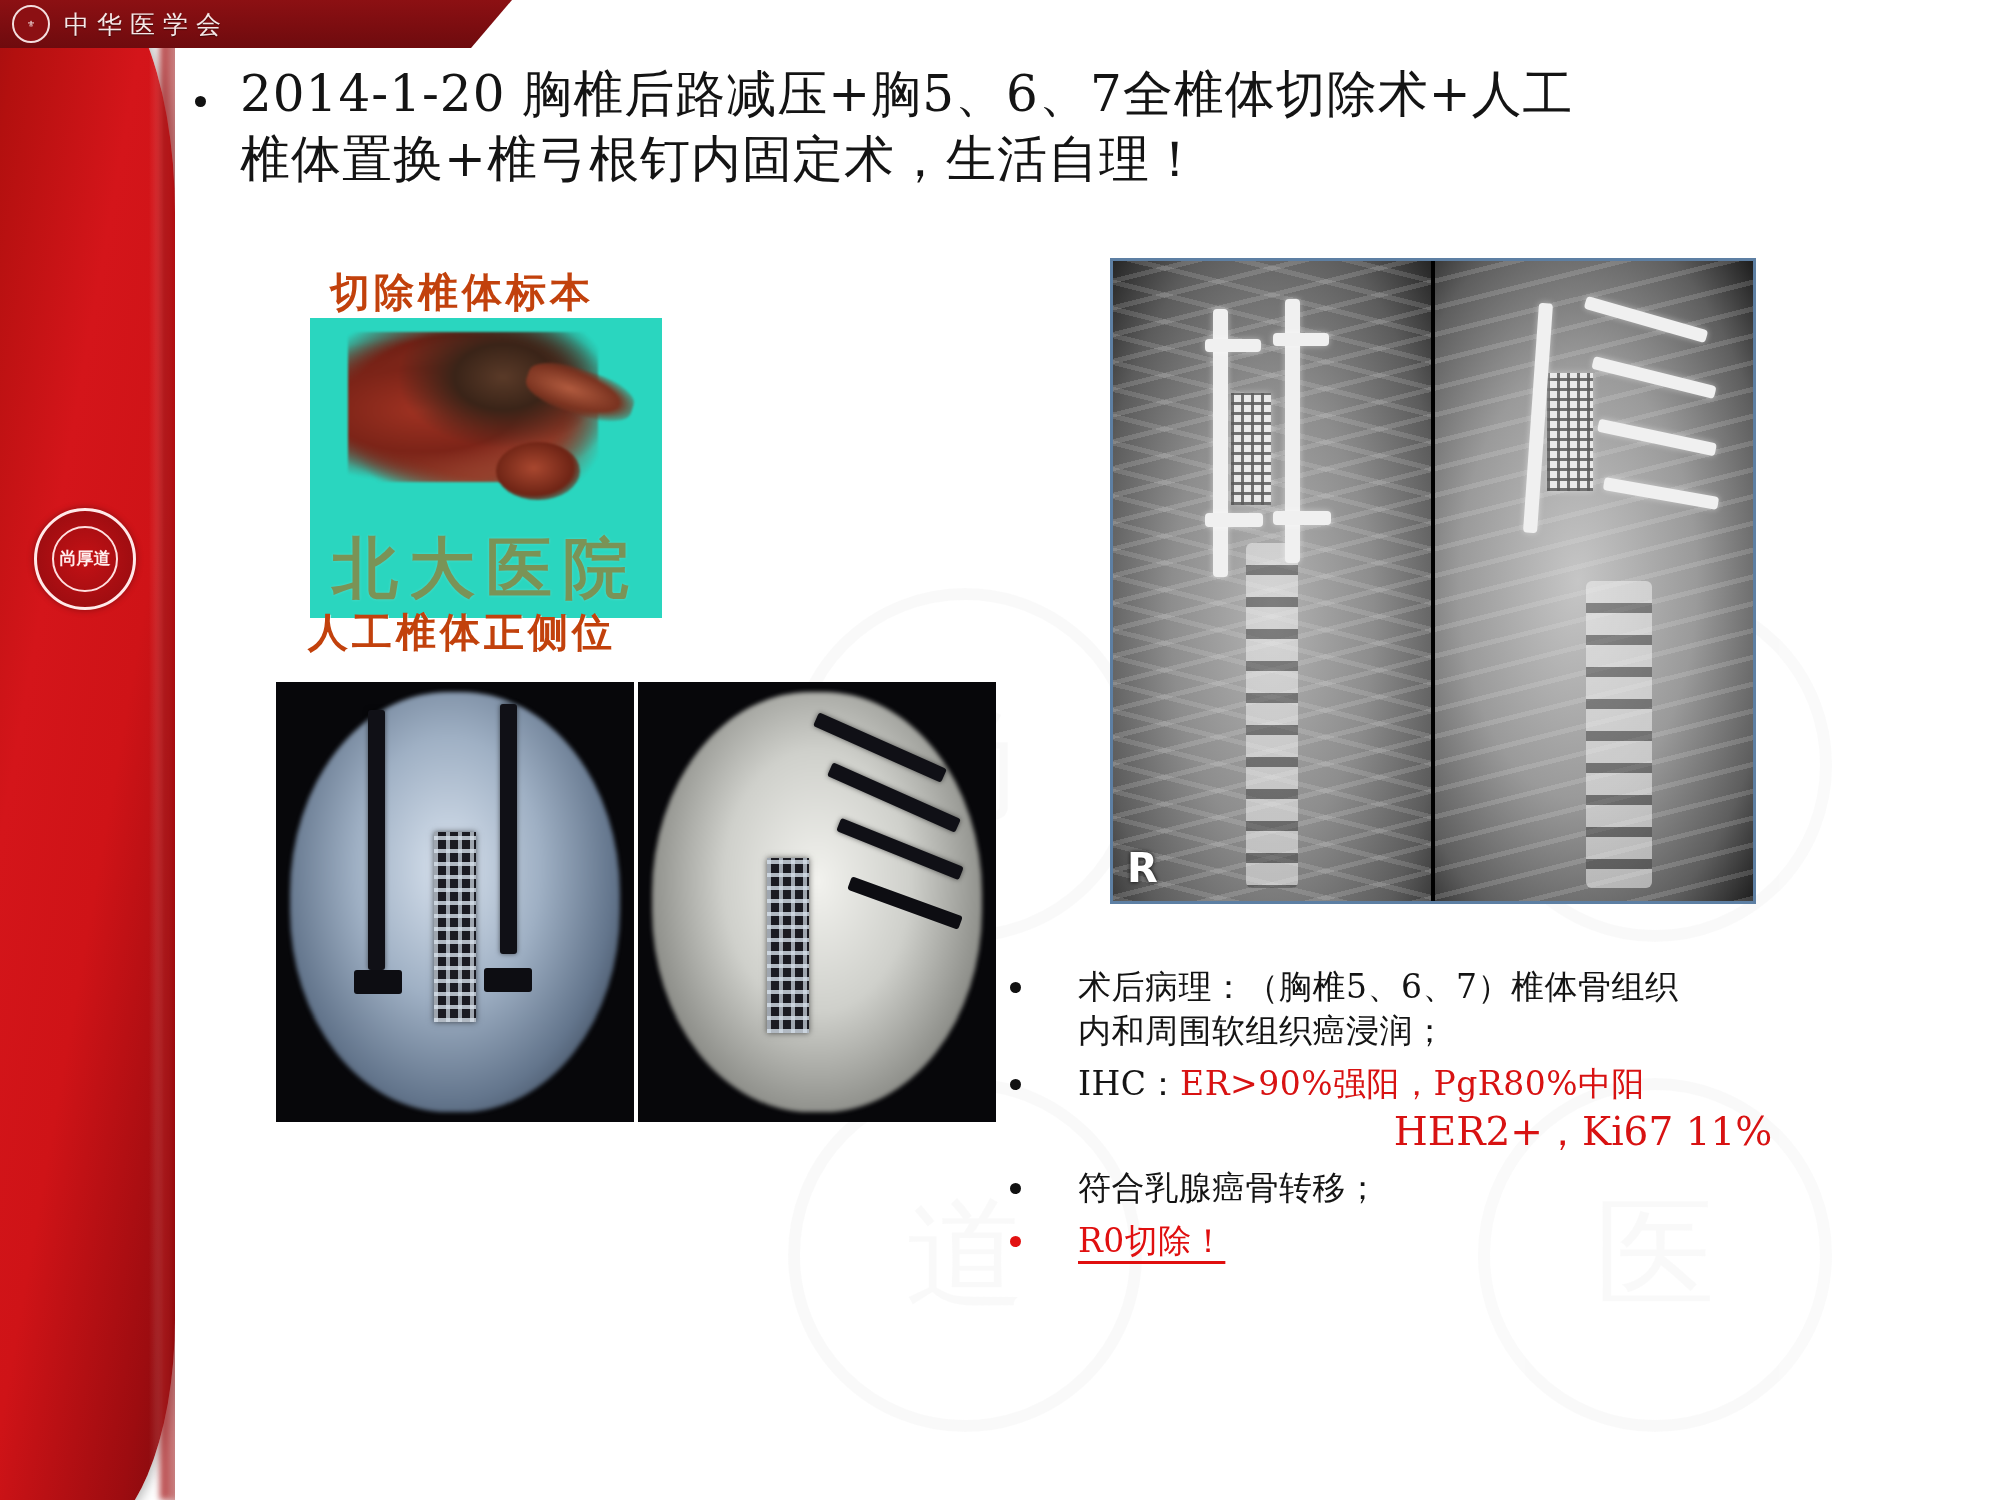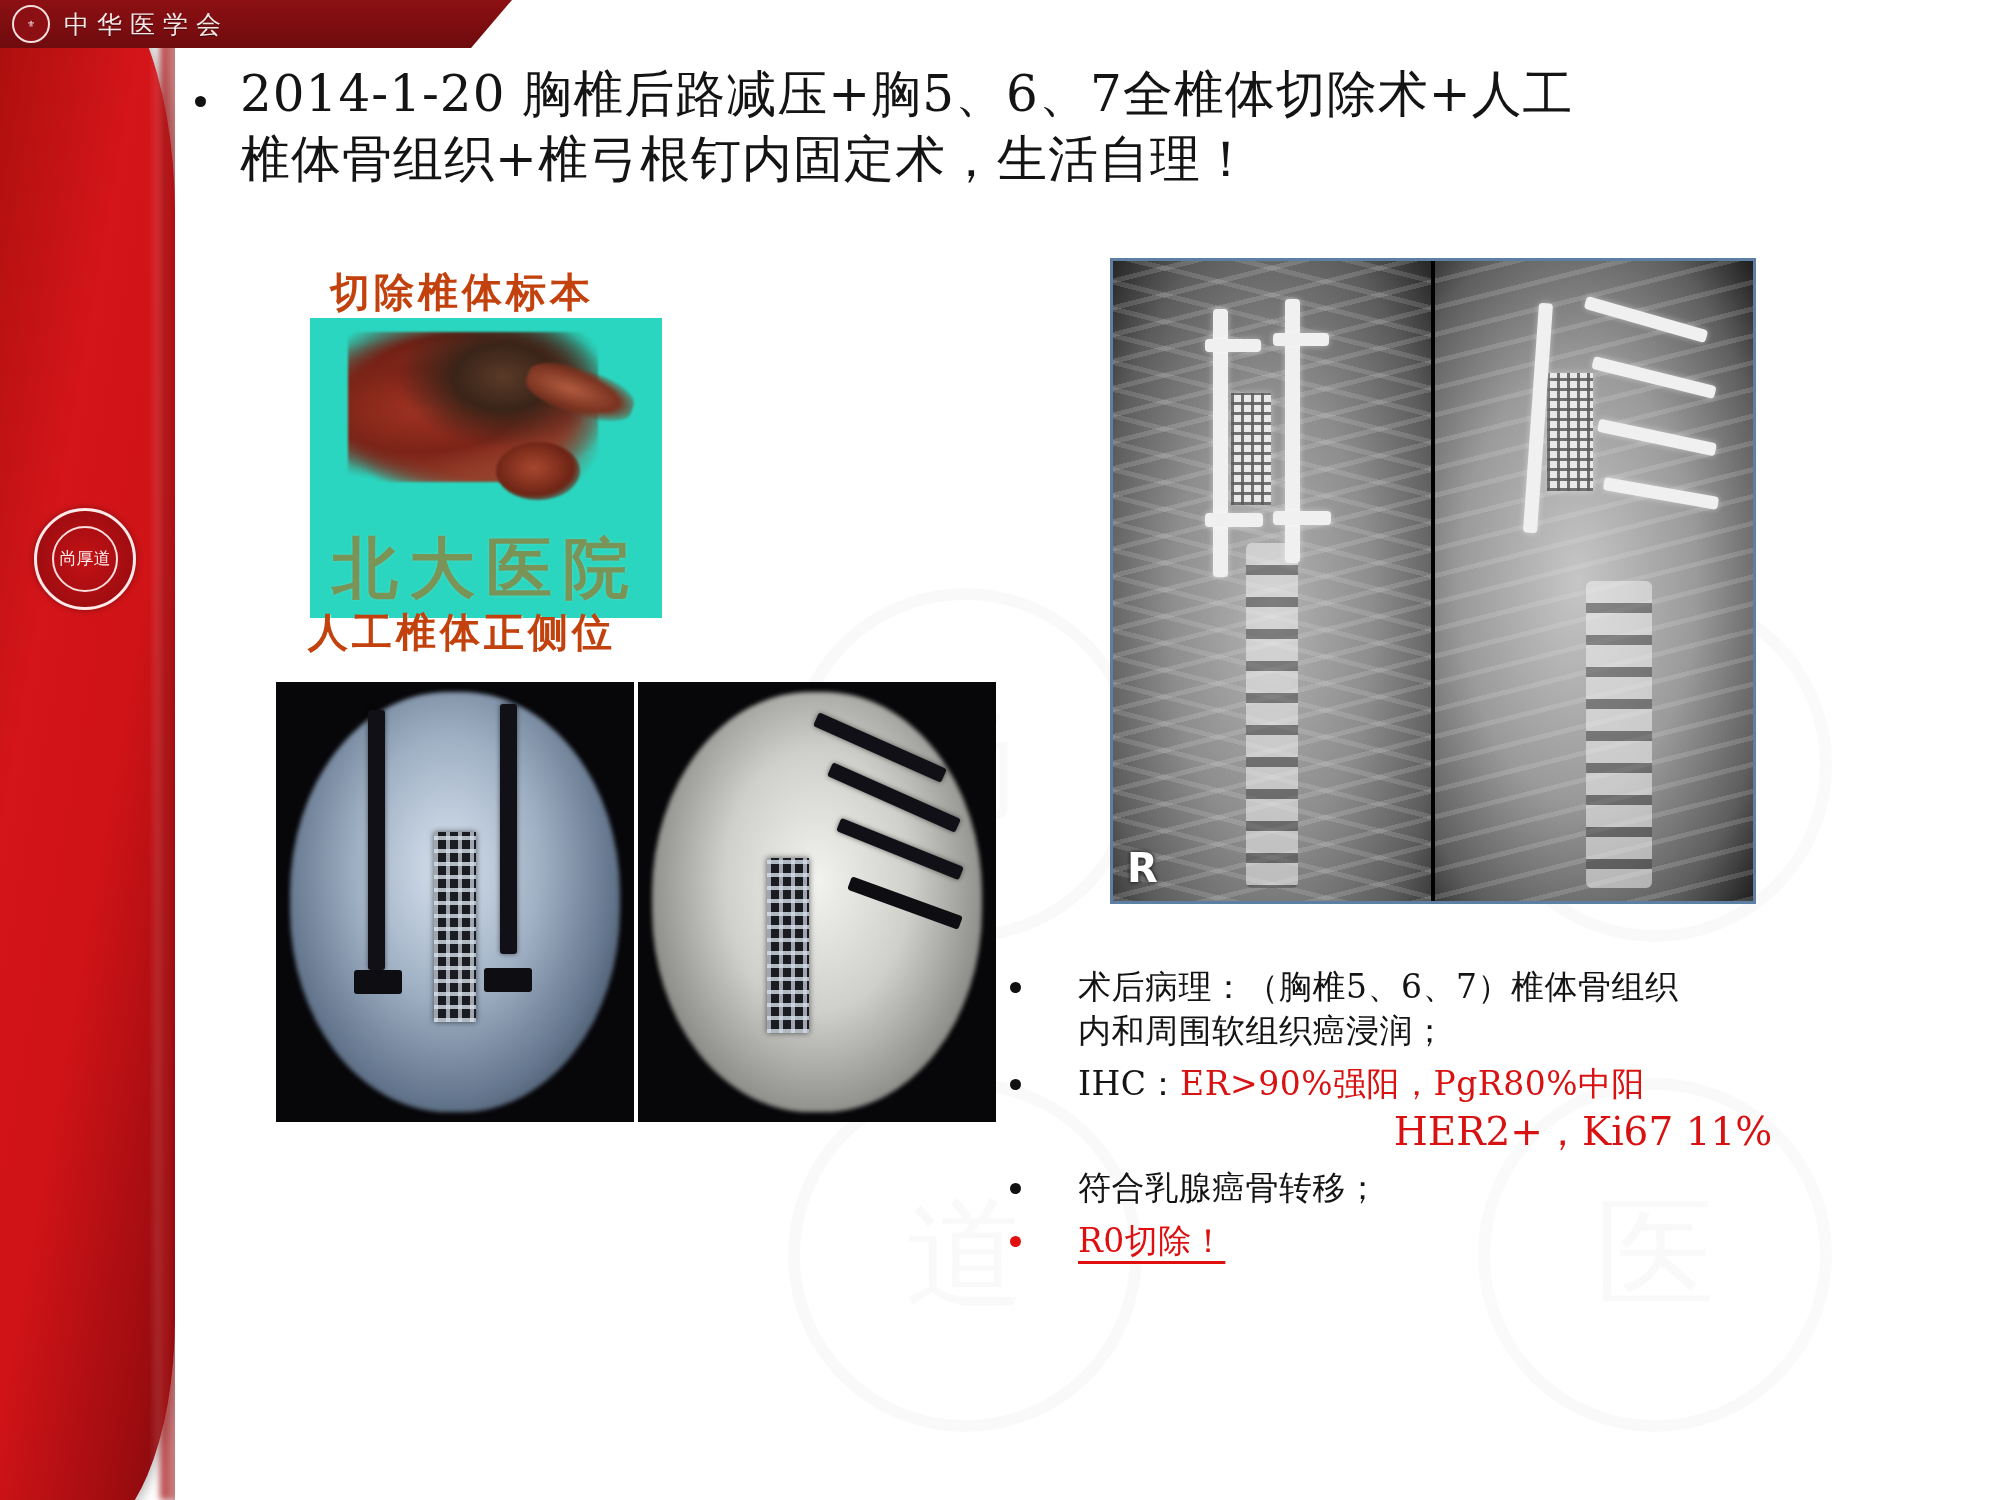--- a/index.html
+++ b/index.html
@@ -78,21 +78,21 @@
     position:absolute;left:34px;top:508px;width:96px;height:96px;z-index:7;
     border-radius:50%;border:3px solid #ffe9e9;
     background:radial-gradient(circle at 50% 50%,#c41115 0%,#a00d11 70%,#8a0b0e 100%);
     display:flex;align-items:center;justify-content:center;flex-direction:column;
     box-shadow:0 0 7px rgba(0,0,0,.35);
   }
   .pku-seal .inner{
     width:62px;height:62px;border-radius:50%;border:2px solid #ffdede;
     display:flex;align-items:center;justify-content:center;
     font-size:17px;color:#ffecec;line-height:1.05;letter-spacing:0;
-    text-align:center;font-weight:400;
+    text-align:center;font-weight:700;
   }
 
   
   .title-block{position:absolute;left:240px;top:62px;width:1310px;z-index:6;}
   .title-bullet{
     position:absolute;left:-45px;top:34px;width:11px;height:11px;border-radius:50%;background:#111;
   }
   .title-line{
     font-size:50px;color:#141414;line-height:1.30;letter-spacing:1px;
     font-family:"DejaVu Serif","Liberation Serif",serif;white-space:nowrap;
@@ -252,21 +252,21 @@
 <div class="vtext v-cn" style="left:82px;top:648px;">北京大学第一医院</div>
 
 <div class="top-badge">
   <div class="emblem">⚜</div>
   <div class="bt">中华医学会</div>
 </div>
 
 <div class="title-block">
   <div class="title-bullet"></div>
   <div class="title-line">2014-1-20 胸椎后路减压+胸5、6、7全椎体切除术+人工</div>
-  <div class="title-line">椎体骨组织+椎弓根钉内固定术，生活自理！</div>
+  <div class="title-line">椎体置换+椎弓根钉内固定术，生活自理！</div>
 </div>
 
 <div class="blue-head" id="head-specimen">切除椎体标本</div>
 
 <div class="specimen">
   <div class="sp-tissue"></div>
   <div class="sp-arm"></div>
   <div class="sp-nub"></div>
   <div class="sp-cn">北大医院</div>
 </div>

